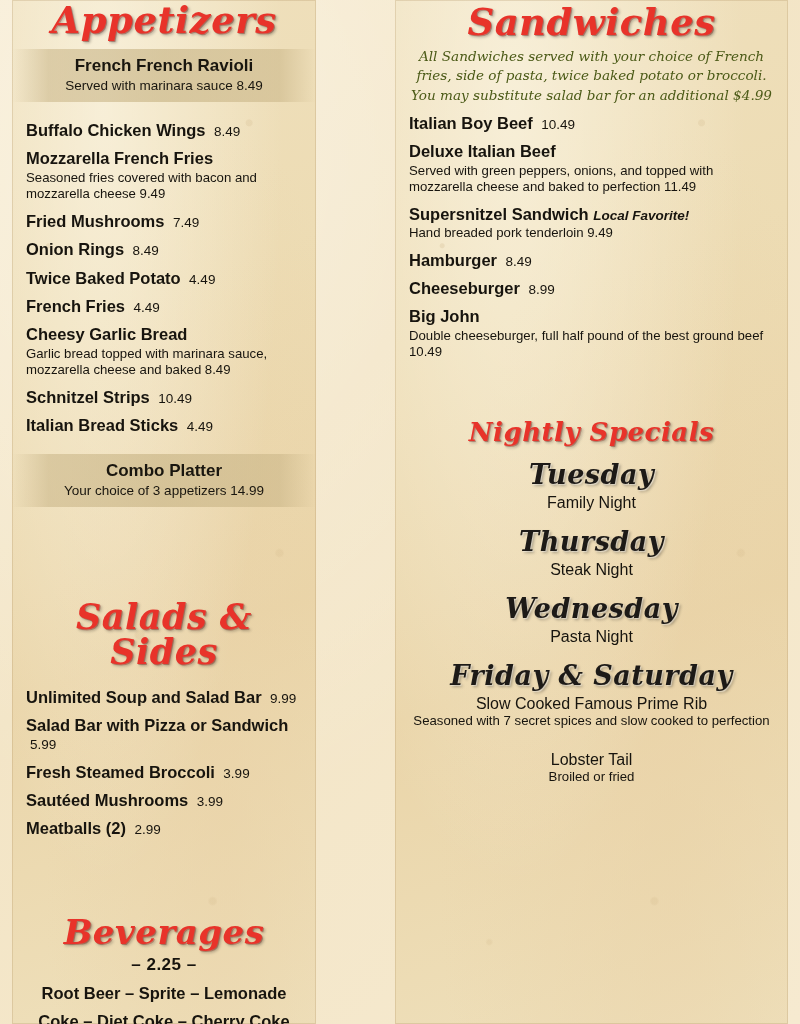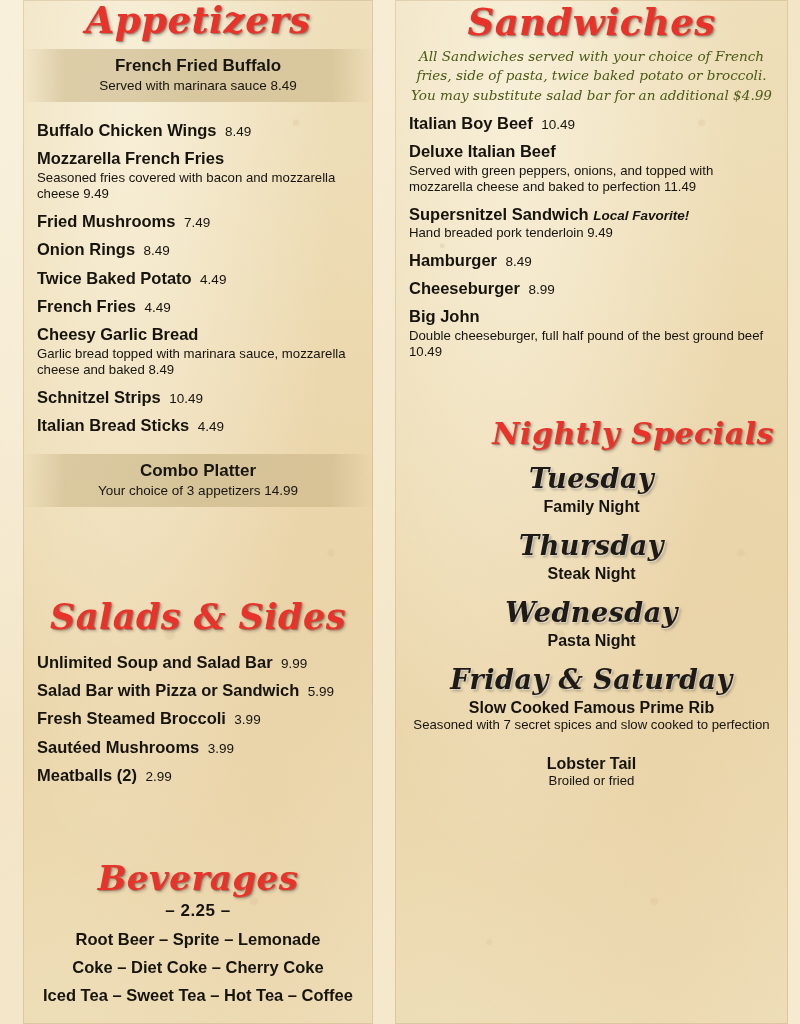--- a/index.html
+++ b/index.html
@@ -33,21 +33,21 @@
     position: absolute; inset: 0;
     background:
       radial-gradient(circle at 12% 24%, rgba(190,160,110,0.18) 0 2px, rgba(255,255,255,0) 3px),
       radial-gradient(circle at 78% 12%, rgba(190,160,110,0.15) 0 3px, rgba(255,255,255,0) 4px),
       radial-gradient(circle at 42% 62%, rgba(190,160,110,0.14) 0 4px, rgba(255,255,255,0) 6px),
       radial-gradient(circle at 66% 88%, rgba(190,160,110,0.13) 0 3px, rgba(255,255,255,0) 5px),
       radial-gradient(circle at 24% 92%, rgba(190,160,110,0.13) 0 2px, rgba(255,255,255,0) 4px),
       radial-gradient(circle at 88% 54%, rgba(190,160,110,0.12) 0 3px, rgba(255,255,255,0) 5px);
     pointer-events: none;
   }
-  .col-left  { left: 23px;  width: 350px; }
+  .col-left  { left: 12px;  width: 304px; }
   .col-right { left: 395px; width: 393px; }
 
   .inner { position: relative; z-index: 2; padding: 0 14px; }
 
   
   .script-red {
     font-family: "DejaVu Serif", serif;
     font-style: italic;
     font-weight: bold;
     color: #e8332a;
@@ -65,21 +65,21 @@
     text-align: center;
     letter-spacing: 0.5px;
     text-shadow: 1px 1px 1px rgba(255,255,255,0.45), 2px 2px 3px rgba(0,0,0,0.30);
     line-height: 1.0;
   }
 
   .h-appetizers  { font-size: 37px; padding-top: 2px; }
   .h-salads      { font-size: 35px; }
   .h-beverages   { font-size: 34px; }
   .h-sandwiches  { font-size: 37px; padding-top: 4px; }
-  .h-specials    { font-size: 30px; text-align: right; }
+  .h-specials    { font-size: 26px; }
   .h-day         { font-size: 27px; }
   .h-dayfs       { font-size: 27px; }
 
   
   .band {
     background: linear-gradient(90deg, rgba(206,186,142,0.0) 0%, rgba(200,180,134,0.55) 12%, rgba(198,178,130,0.62) 50%, rgba(200,180,134,0.55) 88%, rgba(206,186,142,0.0) 100%);
     text-align: center;
     padding: 7px 4px 9px;
     margin: 0 -14px;
   }
@@ -108,21 +108,21 @@
   .note {
     font-family: "DejaVu Serif", serif;
     font-style: italic;
     font-size: 13.6px;
     color: #4b5a17;
     text-align: center;
     line-height: 1.42;
     margin: 6px 2px 4px;
   }
   .subtitle {
-    text-align: center; font-size: 16px; font-weight: bold; color: #17140e;
+    text-align: center; font-size: 16px; font-weight: normal; color: #17140e;
     margin-top: 4px;
   }
   .subdesc {
     text-align: center; font-size: 13.2px; color: #17140e; line-height: 1.25;
   }
   .bev-price {
     text-align: center; font-size: 17px; font-weight: bold; color: #17140e;
     margin-top: 6px; letter-spacing: 0.5px;
   }
   .bev-line {
@@ -142,21 +142,21 @@
 <div class="page">
 
   <div class="col col-left">
     <div class="inner">
 
       <div class="script-red h-appetizers">Appetizers</div>
 
       <div class="spacer-s"></div>
 
       <div class="band">
-        <div class="t">French Fried Buffalo</div>
+        <div class="t">French French Ravioli</div>
         <div class="d">Served with marinara sauce 8.49</div>
       </div>
 
       <div class="spacer-s"></div>
 
       <div class="item">
         <div class="line1">
           <span class="name">Buffalo Chicken Wings</span>
           <span class="price">8.49</span>
         </div>

